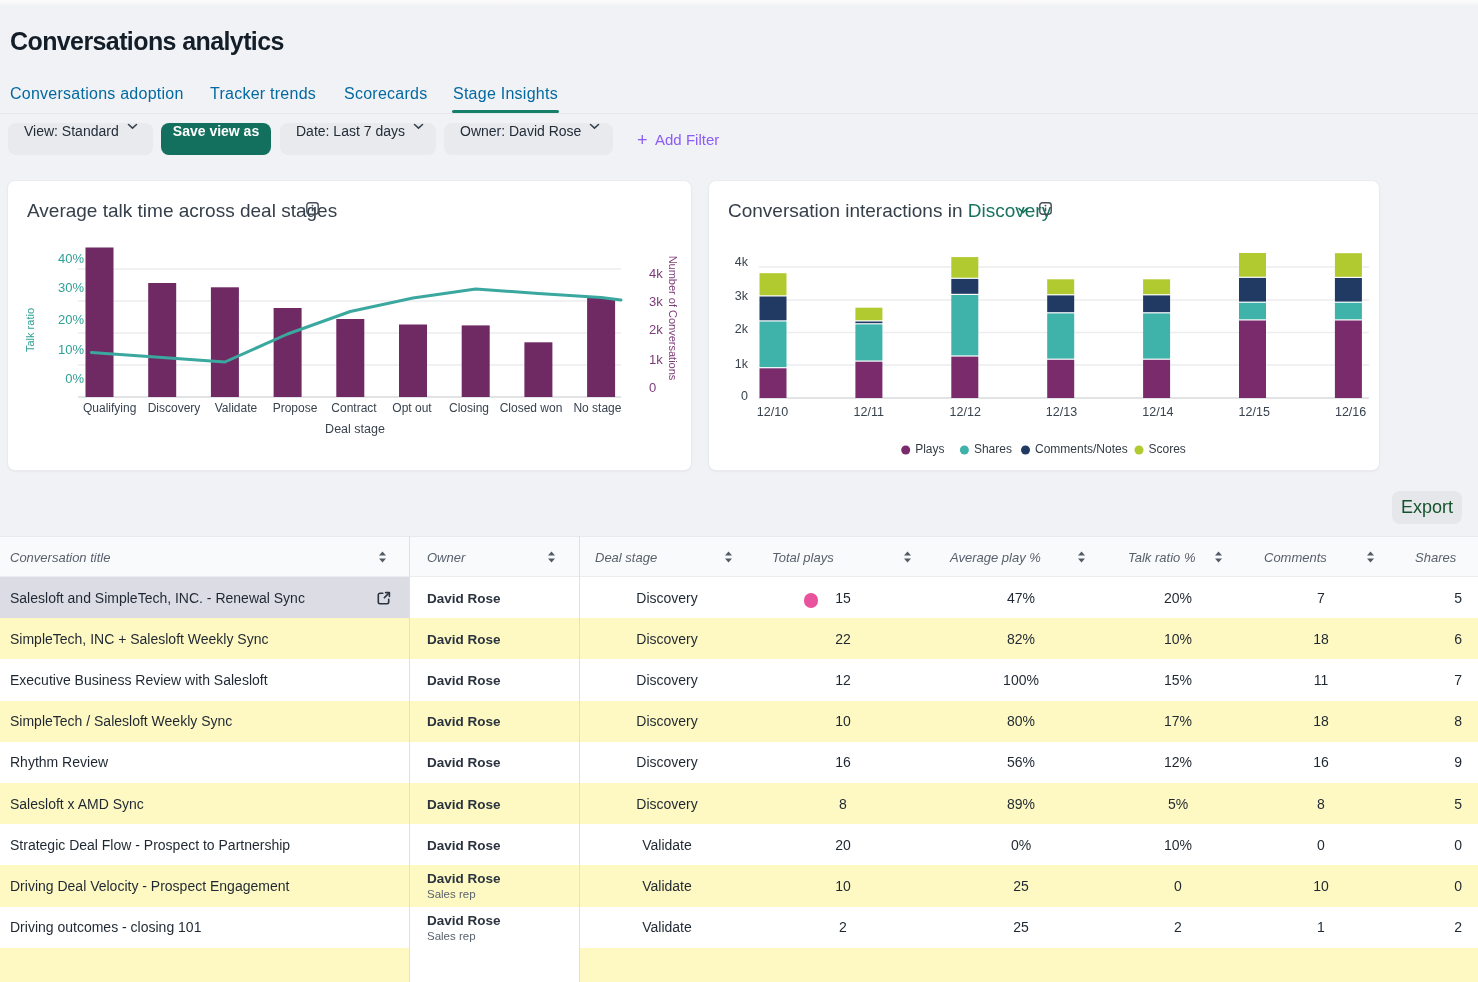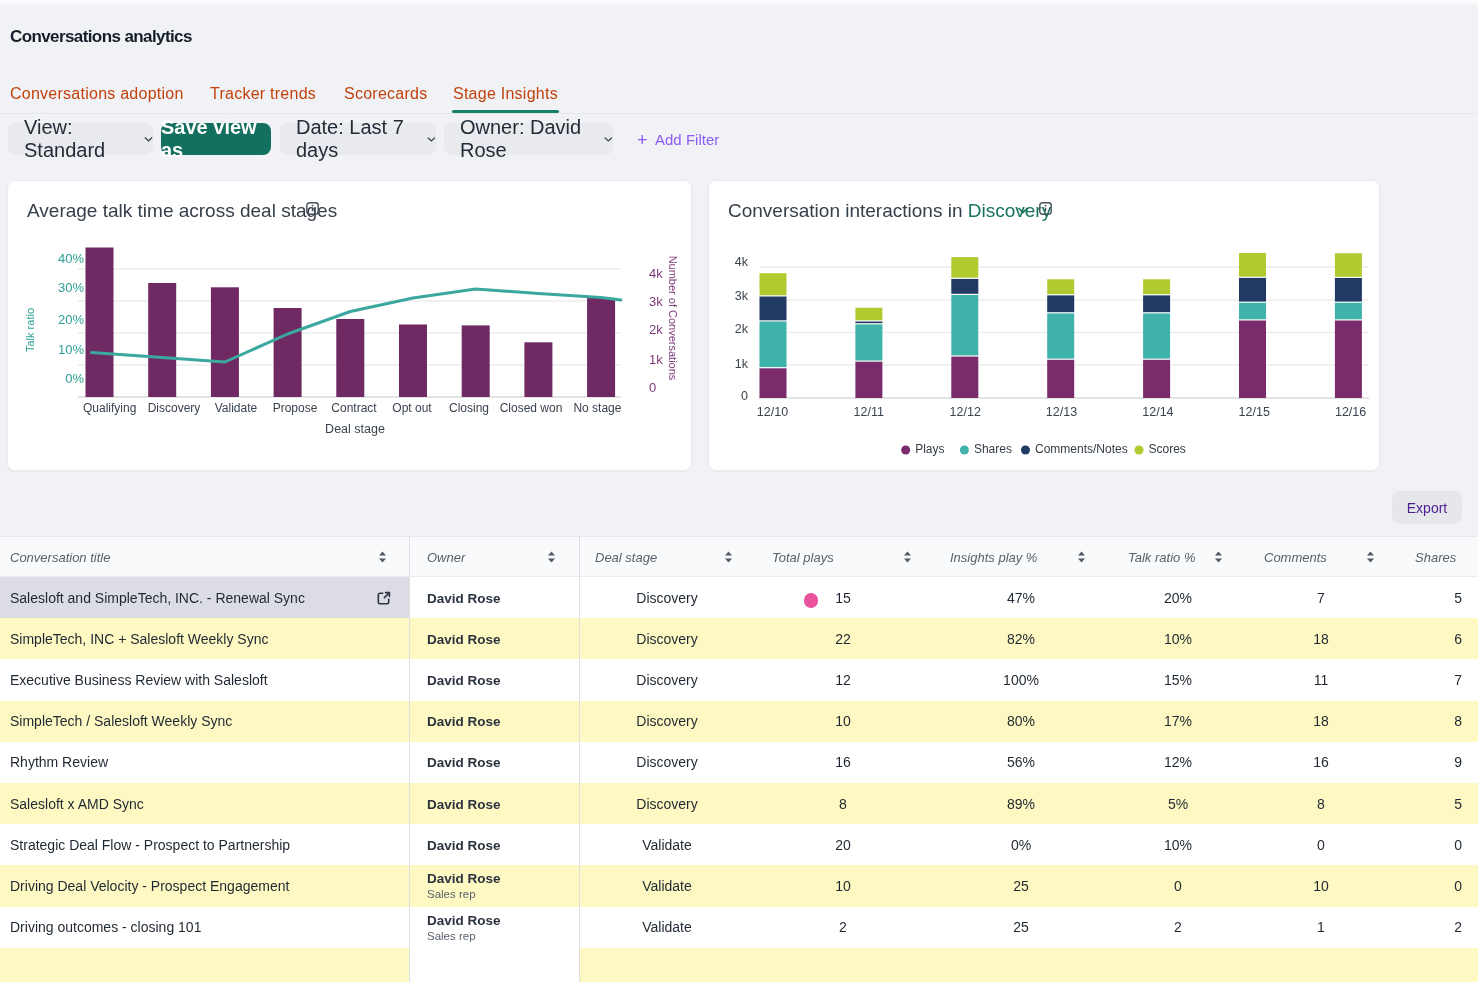--- a/index.html
+++ b/index.html
@@ -1,23 +1,23 @@
 <!DOCTYPE html>
 <html><head>
 <meta charset="utf-8">
 <style>
   * { margin:0; padding:0; box-sizing:border-box; }
   html,body { width:1478px; height:982px; }
   body { background:#f1f2f5; font-family:"Liberation Sans", sans-serif; position:relative; overflow:hidden; }
   .abs { position:absolute; }
-  h1 { position:absolute; left:10px; top:27px; font-size:17px; font-weight:700; color:#141e29; letter-spacing:-0.6px; }
-  .tab { position:absolute; top:85px; font-size:16px; color:#c2410c; letter-spacing:0.25px; }
+  h1 { position:absolute; left:10px; top:27px; font-size:25px; font-weight:700; color:#141e29; letter-spacing:-0.6px; }
+  .tab { position:absolute; top:85px; font-size:16px; color:#0369a1; letter-spacing:0.25px; }
   .tabline { position:absolute; left:0; top:113px; width:1478px; height:1px; background:#e6e7eb; }
   .tabul { position:absolute; left:452px; top:110px; width:107px; height:3px; background:#17806a; border-radius:2px; }
-  .pill { position:absolute; top:123px; height:32px; background:#e9eaee; border-radius:8px; font-size:20px; color:#232d38; display:flex; align-items:center; }
+  .pill { position:absolute; top:123px; height:32px; background:#e9eaee; border-radius:8px; font-size:14px; color:#232d38; display:flex; }
   .pill .tx { margin-left:16px; }
   .pill svg { margin-left:8px; }
   .card { position:absolute; top:180px; height:291px; background:#fff; border:1px solid #eaebee; border-radius:8px; box-shadow:0 1px 2px rgba(16,24,40,.04); }
   .ctitle { position:absolute; font-size:19px; color:#353f4a; }
   .vline { position:absolute; top:536px; height:446px; width:1px; background:#dfe0e5; }
   .hdr { position:absolute; left:0; top:536px; width:1478px; height:41px; background:#f9fafb; border-top:1px solid #e8e9ec; border-bottom:1px solid #ebecef;font-style:italic; }
   .hcell { position:absolute; top:13px; font-size:13px; color:#58606c; }
   .sort { position:absolute; top:14px; }
   .row { position:absolute; left:0; width:1478px; height:41.2px; background:#fff; }
   .stripe { background:#fef9c3; }
@@ -174,21 +174,21 @@
       <text x="206.2" y="269" dominant-baseline="middle" font-size="12" fill="#333c46">Plays</text>
       <circle cx="255.4" cy="269" r="4.5" fill="#3fb2aa"></circle>
       <text x="264.9" y="269" dominant-baseline="middle" font-size="12" fill="#333c46">Shares</text>
       <circle cx="316.5" cy="269" r="4.5" fill="#203a64"></circle>
       <text x="326.0" y="269" dominant-baseline="middle" font-size="12" fill="#333c46">Comments/Notes</text>
       <circle cx="430" cy="269" r="4.5" fill="#b1ca2f"></circle>
       <text x="439.5" y="269" dominant-baseline="middle" font-size="12" fill="#333c46">Scores</text>
     </svg>
   </div>
 
-  <div class="abs" style="left:1392px; top:491px; width:70px; height:33px; background:#e6e7ea; border-radius:8px; font-size:14px; color:#4c1d95; display:flex; align-items:center; justify-content:center;">Export</div>
+  <div class="abs" style="left:1392px; top:491px; width:70px; height:33px; background:#e6e7ea; border-radius:8px; font-size:18px; color:#14532d; display:flex; align-items:center; justify-content:center;">Export</div>
 
   <div class="hdr">
     <span class="hcell" style="left:10px;">Conversation title</span>
     <svg class="sort" style="left:378px;" width="9" height="12" viewBox="0 0 9 12">
       <path d="M4.5 0.5 L8 4.5 H1 Z" fill="#525a66"></path>
       <path d="M4.5 11.5 L1 7.5 H8 Z" fill="#525a66"></path>
     </svg>
     <span class="hcell" style="left:427px;">Owner</span>
     <svg class="sort" style="left:547px;" width="9" height="12" viewBox="0 0 9 12">
       <path d="M4.5 0.5 L8 4.5 H1 Z" fill="#525a66"></path>
@@ -197,21 +197,21 @@
     <span class="hcell" style="left:595px;">Deal stage</span>
     <svg class="sort" style="left:724px;" width="9" height="12" viewBox="0 0 9 12">
       <path d="M4.5 0.5 L8 4.5 H1 Z" fill="#525a66"></path>
       <path d="M4.5 11.5 L1 7.5 H8 Z" fill="#525a66"></path>
     </svg>
     <span class="hcell" style="left:772px;">Total plays</span>
     <svg class="sort" style="left:903px;" width="9" height="12" viewBox="0 0 9 12">
       <path d="M4.5 0.5 L8 4.5 H1 Z" fill="#525a66"></path>
       <path d="M4.5 11.5 L1 7.5 H8 Z" fill="#525a66"></path>
     </svg>
-    <span class="hcell" style="left:950px;">Insights play %</span>
+    <span class="hcell" style="left:950px;">Average play %</span>
     <svg class="sort" style="left:1077px;" width="9" height="12" viewBox="0 0 9 12">
       <path d="M4.5 0.5 L8 4.5 H1 Z" fill="#525a66"></path>
       <path d="M4.5 11.5 L1 7.5 H8 Z" fill="#525a66"></path>
     </svg>
     <span class="hcell" style="left:1128px;">Talk ratio %</span>
     <svg class="sort" style="left:1214px;" width="9" height="12" viewBox="0 0 9 12">
       <path d="M4.5 0.5 L8 4.5 H1 Z" fill="#525a66"></path>
       <path d="M4.5 11.5 L1 7.5 H8 Z" fill="#525a66"></path>
     </svg>
     <span class="hcell" style="left:1264px;">Comments</span>

